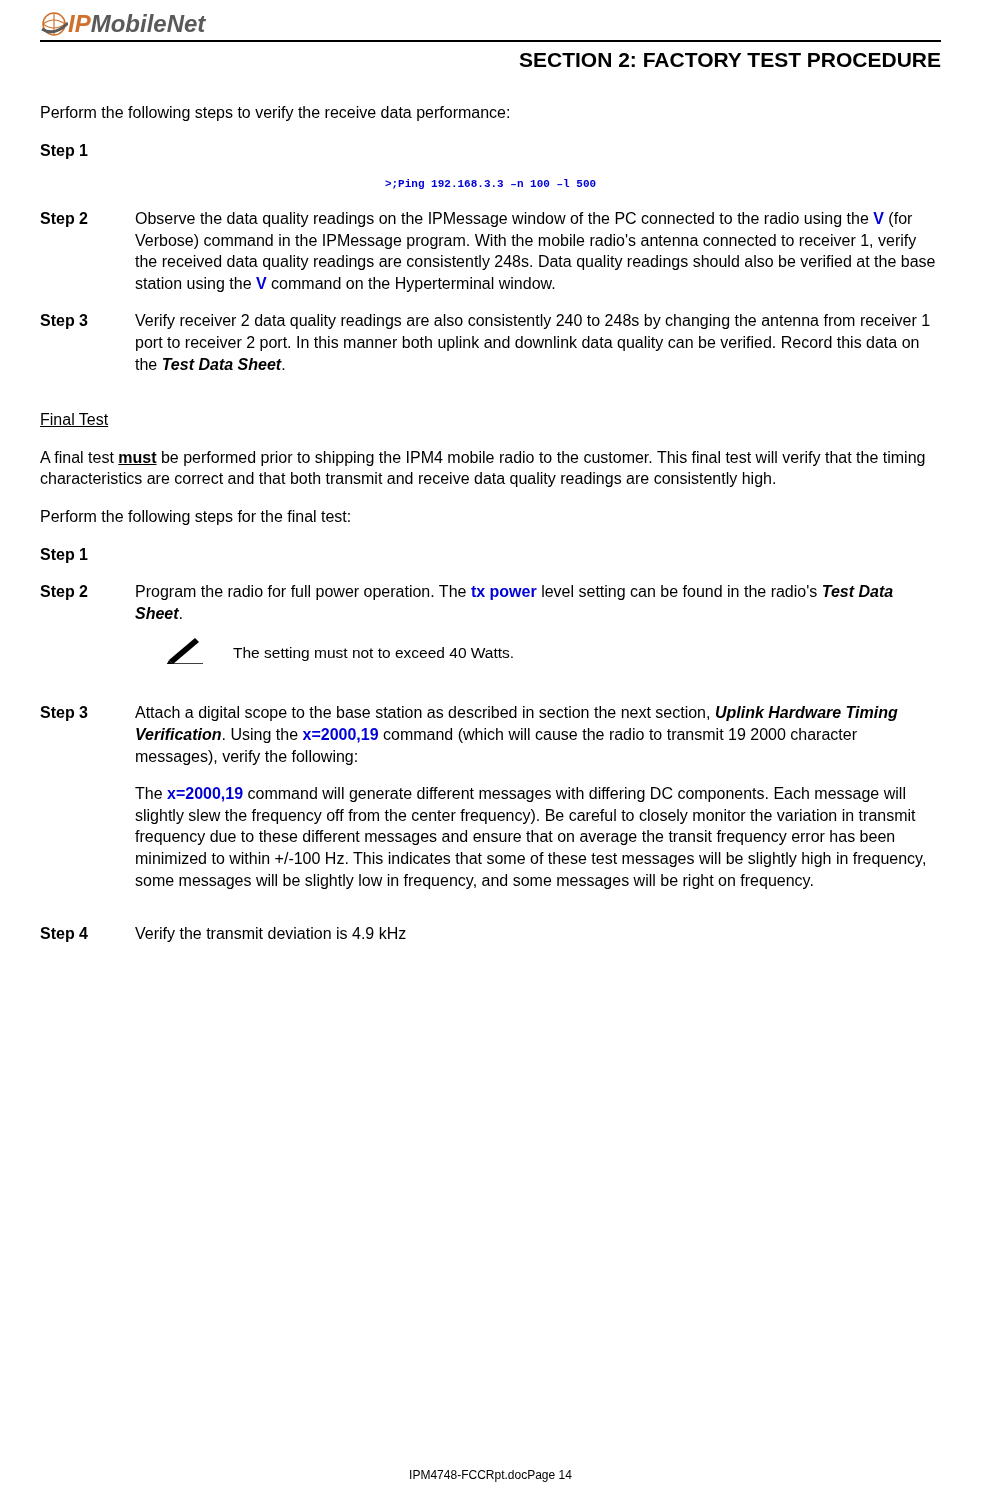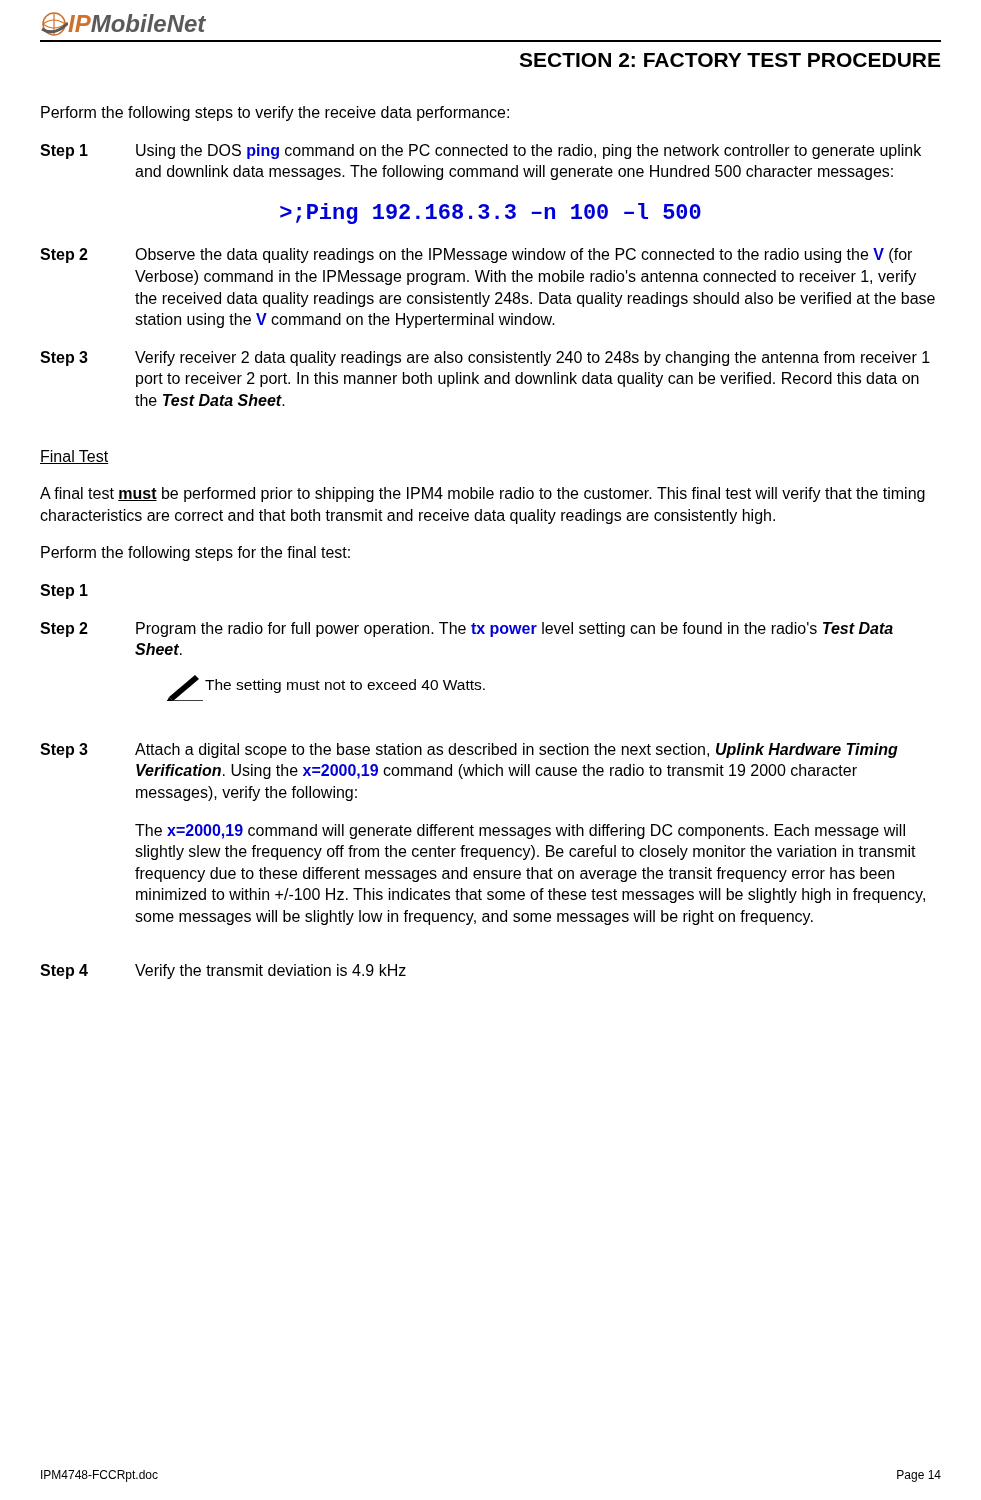--- a/index.html
+++ b/index.html
@@ -67,38 +67,39 @@
   .blue-cmd { color: #0000d8; font-weight: bold; }
   .bold-ital { font-weight: bold; font-style: italic; }
   .b { font-weight: bold; }
   .u { text-decoration: underline; }
   .code-block {
     font-family: "Courier New", monospace;
     font-weight: bold;
     color: #0000d8;
     text-align: center;
     margin: 4px 0 16px 0;
-    font-size: 22px;
+    font-size: 11px;
   }
   .note-row {
     display: flex;
-    align-items: center;
+    align-items: flex-end;
+    gap: 28px;
     margin: 10px 0 22px 30px;
   }
   .pencil-icon {
     flex: 0 0 40px;
   }
   .note-text { font-size: 15.5px; }
   .footer {
     position: absolute;
     bottom: 18px;
     left: 40px;
     right: 40px;
     display: flex;
-    justify-content: space-between;
+    justify-content: center;
     font-size: 12px;
   }
 </style>
 </head>
 <body>
 
 <div class="page">
 
   <div class="header-row">
     <div class="logo">
@@ -117,23 +118,20 @@
 
   <div class="section-title">SECTION 2:  FACTORY TEST PROCEDURE</div>
 
   <div class="content">
 
 
     <div class="para">Perform the following steps to verify the receive data performance:</div>
 
     <div class="step-row">
       <div class="step-label">Step 1</div>
-      <div class="step-body">
-        <span>Using the DOS </span><span class="blue-cmd">ping</span><span> command on the PC connected to the radio, ping the network controller to generate uplink and downlink data messages.  The following command will generate one Hundred 500 character messages:</span>
-      </div>
     </div>
 
     <div class="code-block">&gt;;Ping 192.168.3.3 –n 100 –l 500</div>
 
     <div class="step-row">
       <div class="step-label">Step 2</div>
       <div class="step-body">
         <span>Observe the data quality readings on the IPMessage window of the PC connected to the radio using the </span><span class="blue-cmd">V</span><span> (for Verbose) command in the IPMessage program.  With the mobile radio's antenna connected to receiver 1, verify the received data quality readings are consistently 248s.  Data quality readings should also be verified at the base station using the </span><span class="blue-cmd">V</span><span> command on the Hyperterminal window.</span>
       </div>
     </div>

